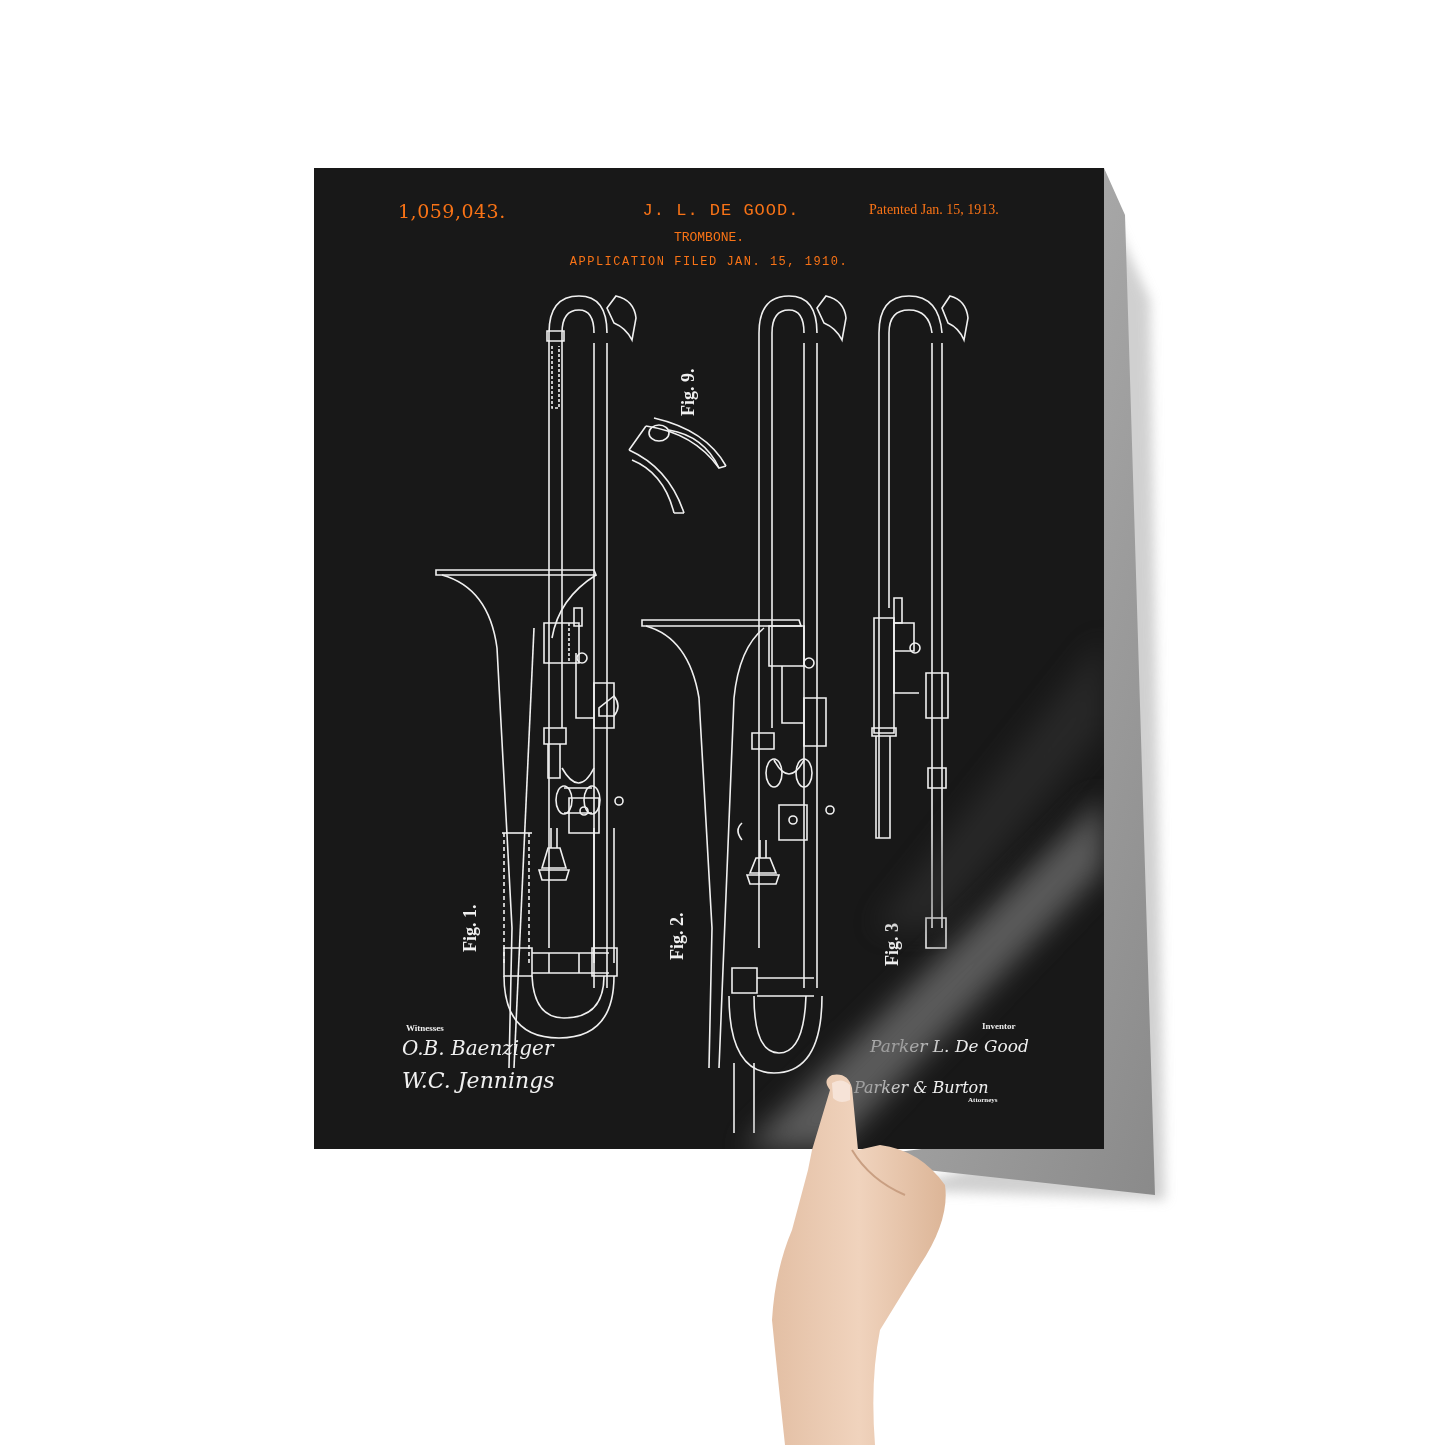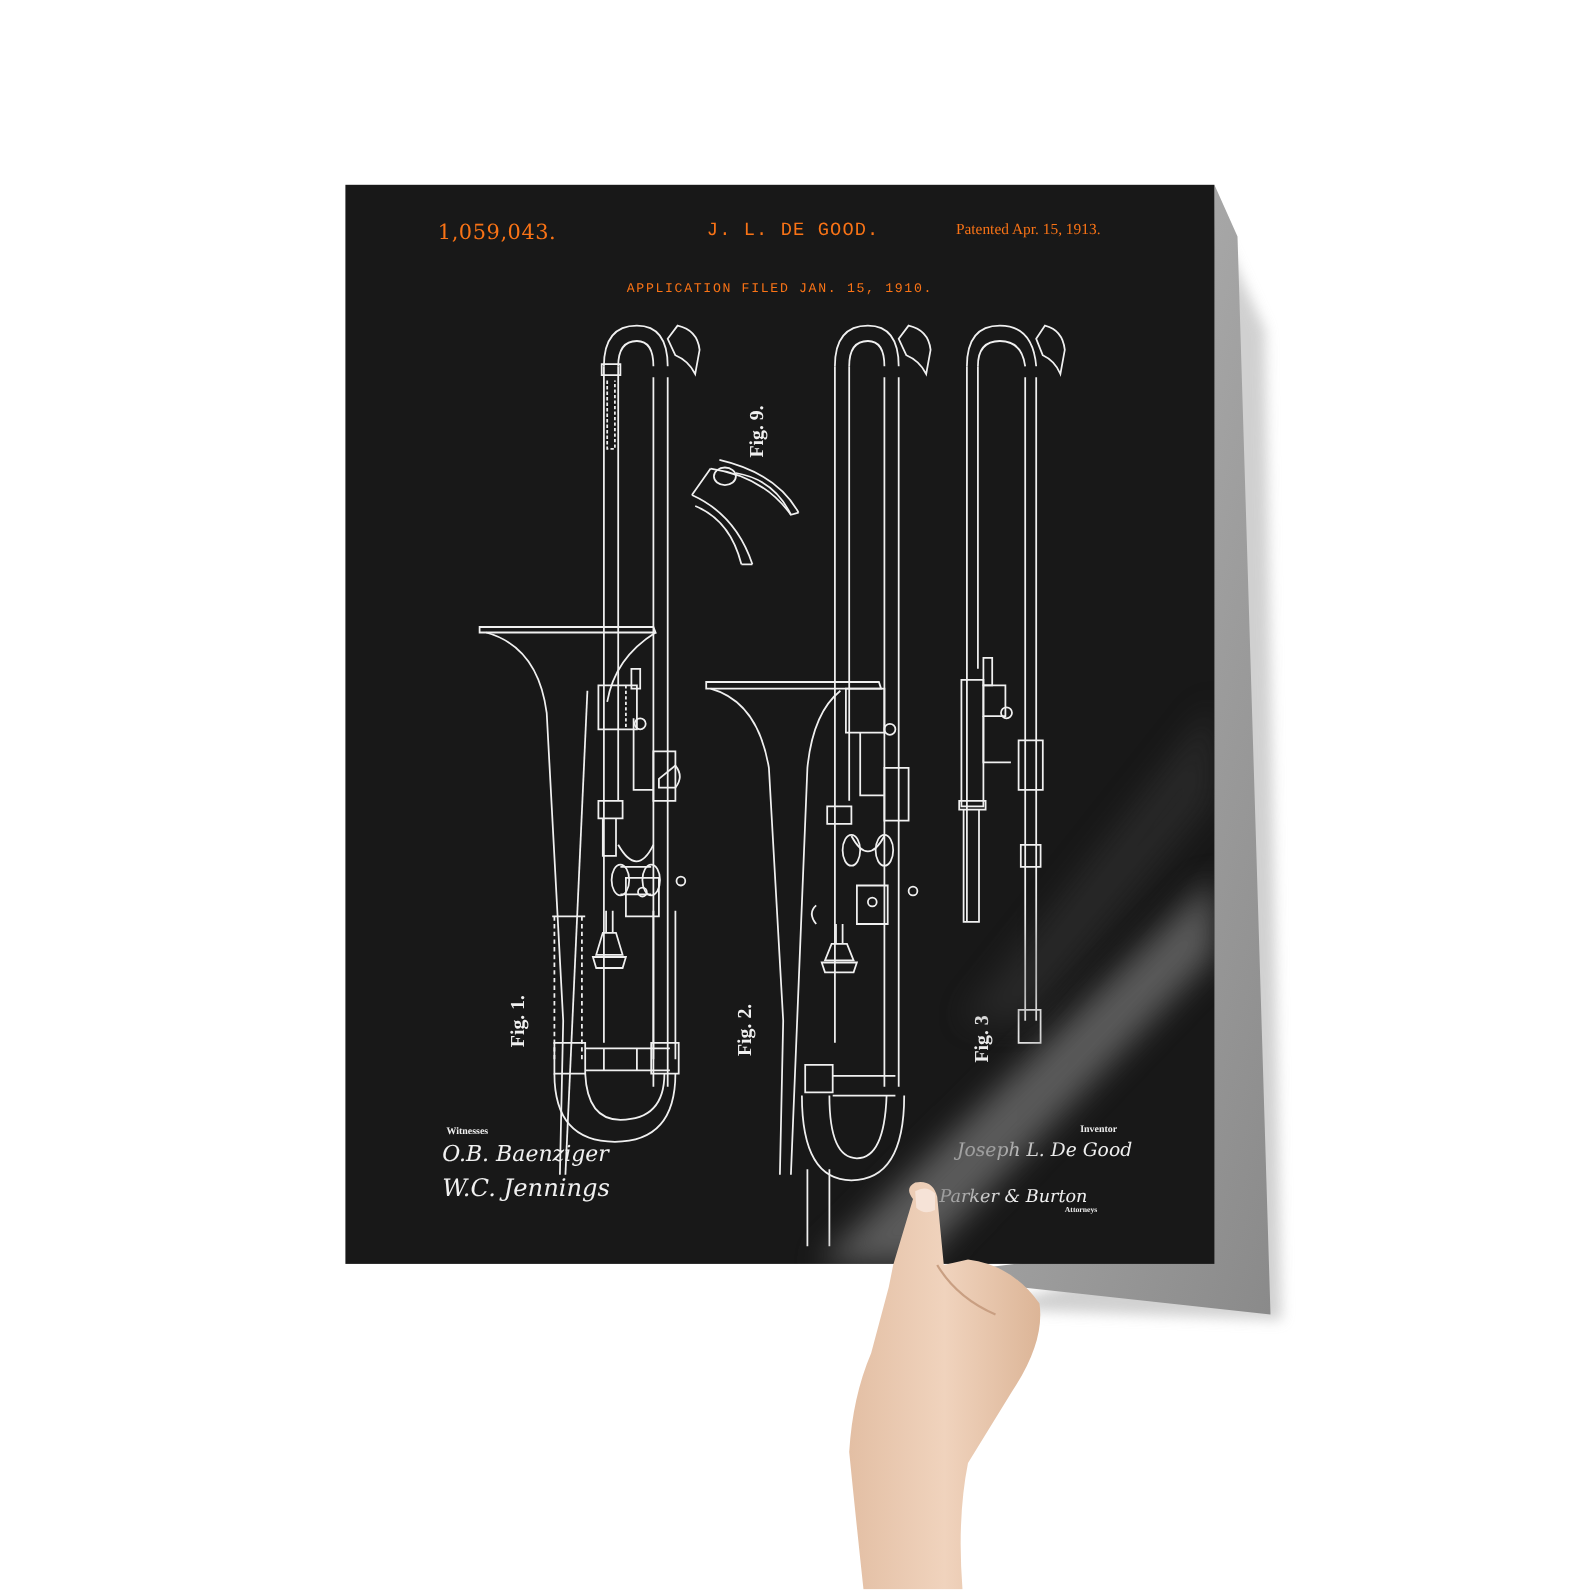--- a/index.html
+++ b/index.html
@@ -44,21 +44,22 @@
         </filter>
     </defs>
     <polygon points="1100,190 1150,300 1165,1200 900,1190 1090,1130" fill="#bdbdbd" filter="url(#blur6)" opacity="0.7"></polygon>
     <polygon points="1104,168 1125,215 1155,1195 835,1160 1072,1130 1100,820" fill="url(#curlg)"></polygon>
   </svg>
 
   <div class="poster">
 
     <div class="hdr num">1,059,043.</div>
     <div class="hdr name">J. L. DE GOOD.</div>
-    <div class="hdr pat">Patented Apr. 15, 1913.</div>
+    <div class="hdr pat">Patented Jan. 15, 1913.</div>
+    <div class="hdr title">TROMBONE.</div>
     <div class="hdr filed">APPLICATION FILED JAN. 15, 1910.</div>
 
     <svg class="draw" viewBox="0 0 790 981" fill="none" stroke="#f0f0f0" stroke-width="1.6">
 
       <g>
 
         <path d="M235 165 L235 780"></path>
           <path d="M248 165 L248 560"></path>
         <path d="M280 175 L280 820"></path>
           <path d="M293 175 L293 820"></path>
@@ -178,21 +179,21 @@
     <div class="fig-label" style="left:146px;top:784px;">Fig. 1.</div>
     <div class="fig-label" style="left:353px;top:792px;">Fig. 2.</div>
     <div class="fig-label" style="left:568px;top:798px;">Fig. 3</div>
     <div class="fig-label" style="left:364px;top:248px;">Fig. 9.</div>
 
     <div class="small-label" style="left:92px;top:855px;">Witnesses</div>
     <div class="sig" style="left:88px;top:868px;font-size:20px;">O.B. Baenziger</div>
     <div class="sig" style="left:88px;top:900px;font-size:22px;">W.C. Jennings</div>
 
     <div class="small-label" style="left:668px;top:853px;text-align:center;">Inventor</div>
-    <div class="sig" style="left:556px;top:868px;font-size:17px;">Joseph L. De Good</div>
+    <div class="sig" style="left:556px;top:868px;font-size:17px;">Parker L. De Good</div>
     <div class="sig" style="left:540px;top:910px;font-size:16px;">Parker &amp; Burton</div>
     <div class="small-label" style="left:654px;top:928px;font-size:7px;">Attorneys</div>
 
     <svg style="position:absolute;left:0;top:0;width:790px;height:981px;" viewBox="0 0 790 981">
       <defs>
         <linearGradient id="gl2" x1="0" y1="0" x2="1" y2="0">
           <stop offset="0" stop-color="#888" stop-opacity="0"></stop>
           <stop offset="0.5" stop-color="#8a8a8a" stop-opacity="0.75"></stop>
           <stop offset="1" stop-color="#888" stop-opacity="0"></stop>
         </linearGradient>

